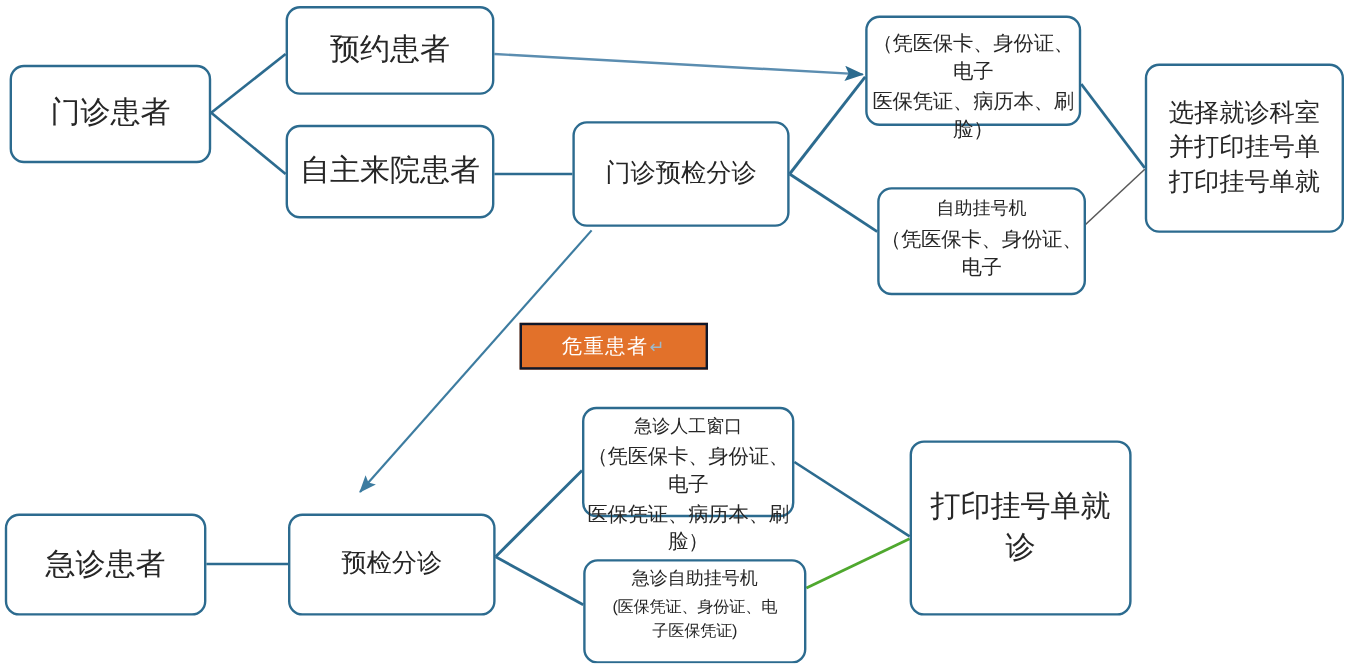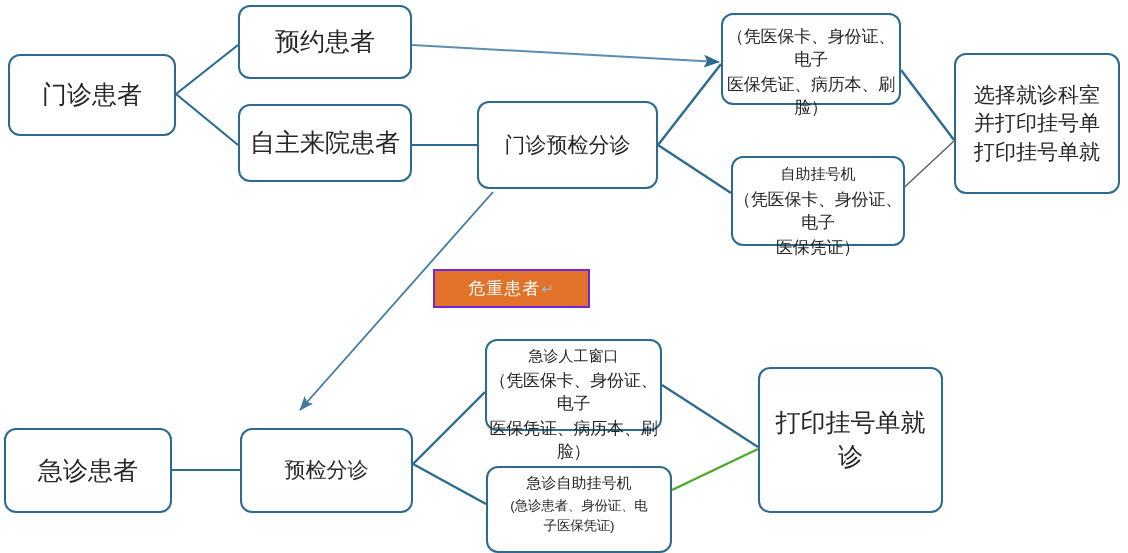--- a/index.html
+++ b/index.html
@@ -51,21 +51,21 @@
   }
   .t-lg { font-size: 25px; }
   .t-md { font-size: 21px; }
   .t-sm { font-size: 15px; }
   .t-xs { font-size: 17px; letter-spacing: -0.2px; }
   .t-xs2 { font-size: 13.5px; letter-spacing: -0.2px; }
   .banner {
     position: absolute;
     box-sizing: border-box;
     background: #E2712A;
-    border: 2px solid #6d28d9;
+    border: 2px solid #0f172a;
     color: #ffffff;
     display: flex;
     align-items: center;
     justify-content: center;
     font-size: 17px;
     letter-spacing: 1px;
   }
   .pilcrow {
     color: #9FB8C8;
     font-size: 15px;
@@ -133,21 +133,20 @@
   </div>
 
   <div class="node" style="left:721px; top:13px; width:180px; height:92px; justify-content:flex-start; padding-top:6px;">
     <span class="sub t-xs" style="margin-top:5px;">（凭医保卡、身份证、电子</span>
     <span class="sub t-xs" style="margin-top:2px;">医保凭证、病历本、刷脸）</span>
   </div>
 
   <div class="node" style="left:731px; top:156px; width:174px; height:90px; justify-content:flex-start; padding-top:6px;">
     <span class="title t-sm">自助挂号机</span>
     <span class="sub t-xs" style="margin-top:5px;">（凭医保卡、身份证、电子</span>
-    <span class="sub t-xs" style="margin-top:2px;">医保凭证）</span>
   </div>
 
   <div class="node" style="left:954px; top:53px; width:166px; height:141px;">
     <span class="title t-md">选择就诊科室</span>
     <span class="title t-md">并打印挂号单</span>
     <span class="title t-md">打印挂号单就</span>
   </div>
 
   <div class="banner" style="left:433px; top:269px; width:157px; height:39px;">
     <span>危重患者</span>
@@ -163,21 +162,21 @@
   </div>
 
   <div class="node" style="left:485px; top:339px; width:177px; height:92px; justify-content:flex-start; padding-top:5px;">
     <span class="title t-sm">急诊人工窗口</span>
     <span class="sub t-xs" style="margin-top:4px;">（凭医保卡、身份证、电子</span>
     <span class="sub t-xs" style="margin-top:2px;">医保凭证、病历本、刷脸）</span>
   </div>
 
   <div class="node" style="left:486px; top:466px; width:186px; height:87px; justify-content:flex-start; padding-top:5px;">
     <span class="title t-sm">急诊自助挂号机</span>
-    <span class="sub t-xs2" style="margin-top:4px;">(急诊患者、身份证、电</span>
+    <span class="sub t-xs2" style="margin-top:4px;">(医保凭证、身份证、电</span>
     <span class="sub t-xs2" style="margin-top:2px;">子医保凭证)</span>
   </div>
 
   <div class="node" style="left:758px; top:367px; width:185px; height:146px;">
     <span class="title t-lg">打印挂号单就</span>
     <span class="title t-lg">诊</span>
   </div>
 
 </div>
 

